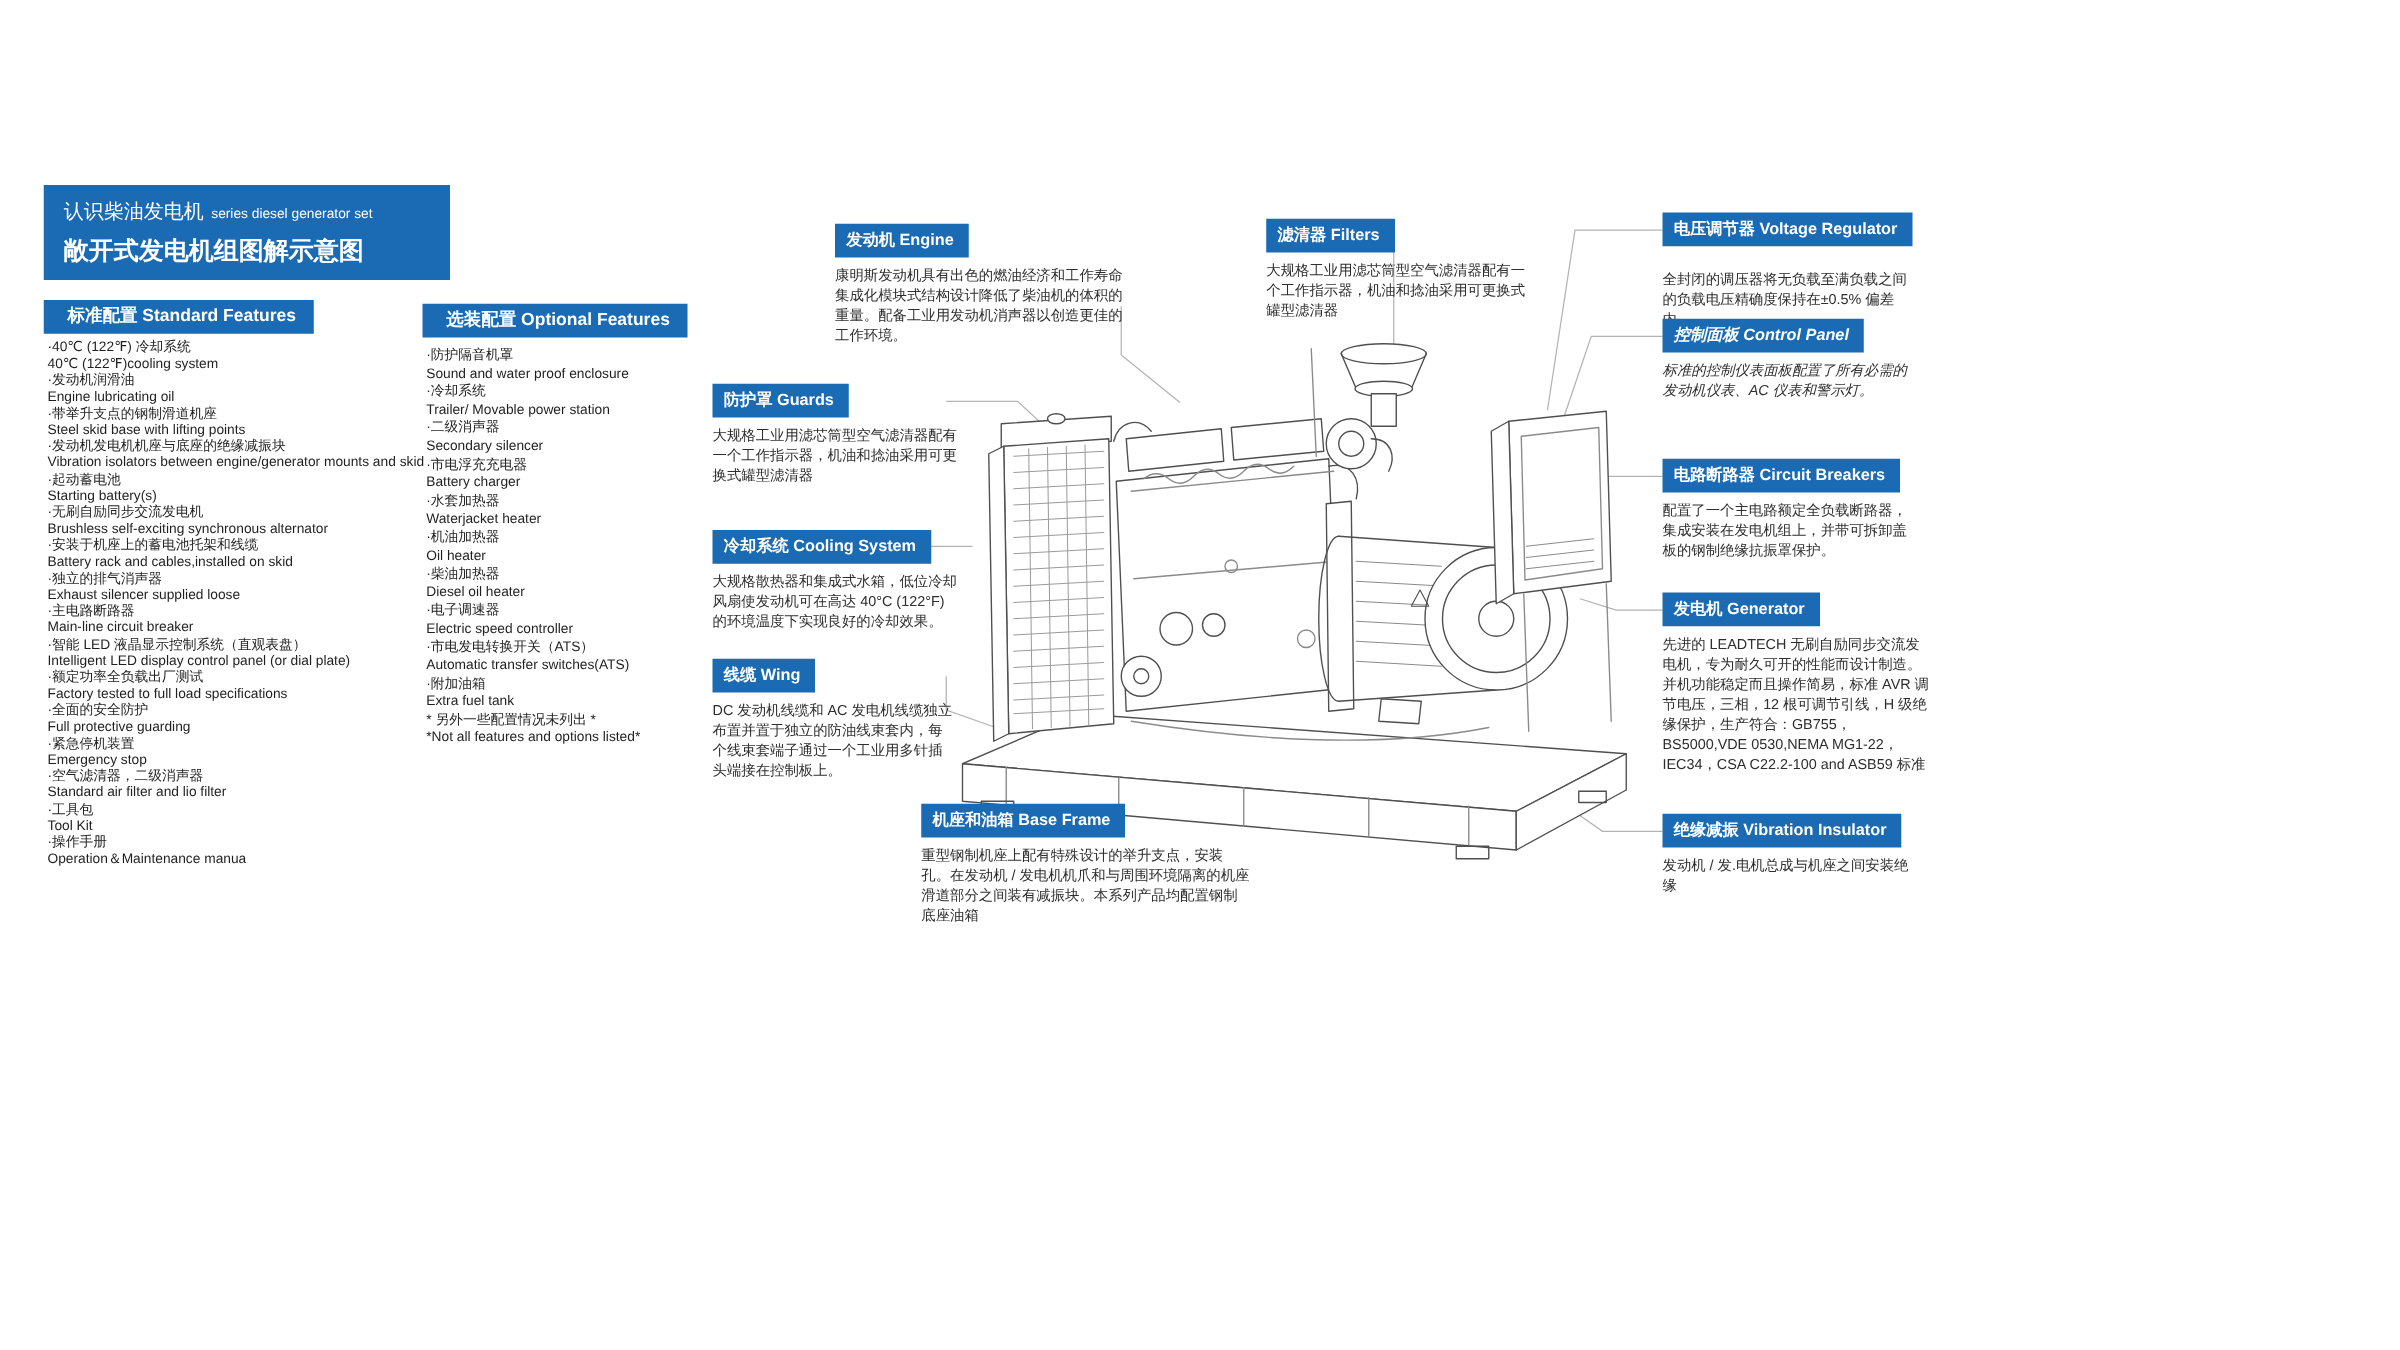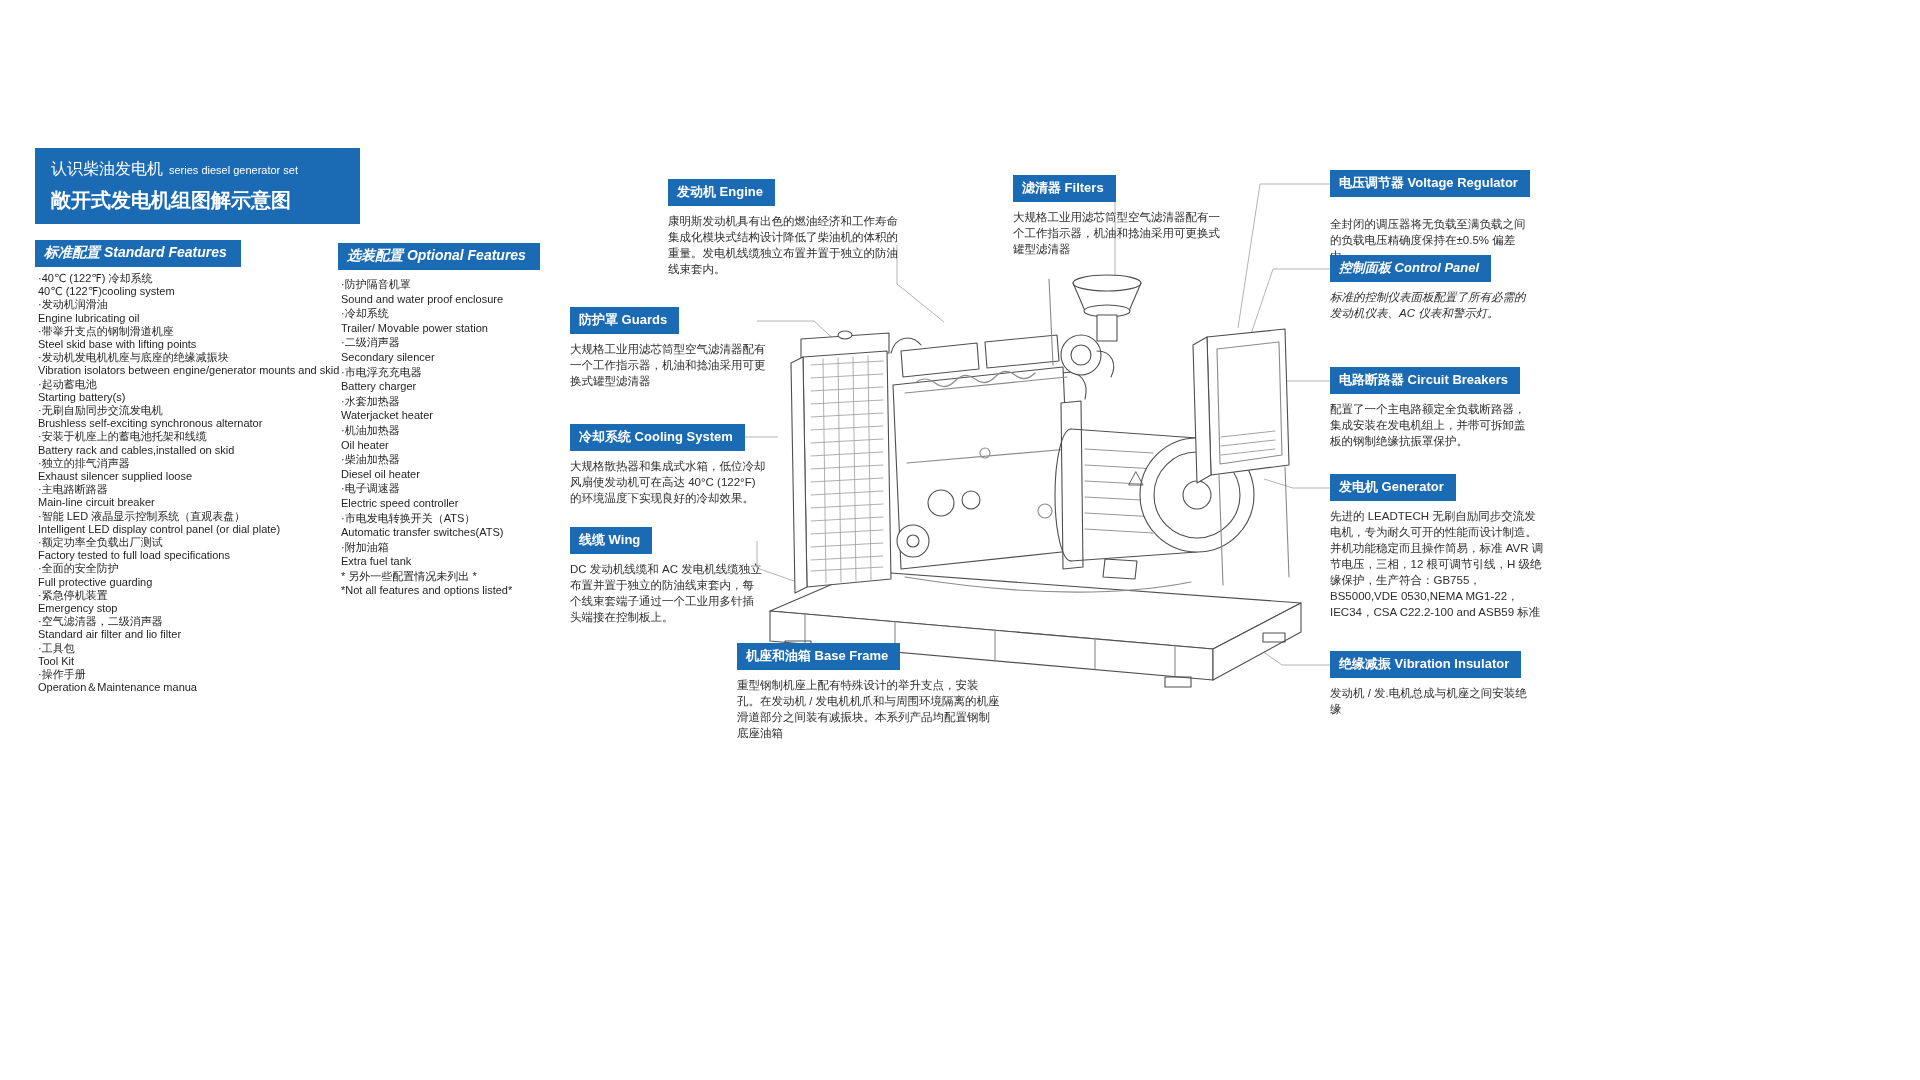--- a/index.html
+++ b/index.html
@@ -12,21 +12,21 @@
   .art { position:absolute; left:0; top:0; z-index:0; pointer-events:none; }
   .hero {
     position:absolute; left:35px; top:148px; width:325px; height:76px;
     background:var(--blue); color:#fff; padding:11px 0 0 16px; z-index:2;
   }
   .hero-cn { font-size:16px; font-weight:400;text-align:center; }
   .hero-en { font-size:11px; font-weight:400; margin-left:6px; }
   .hero-line2 { font-size:20px; font-weight:700; margin-top:7px; }
   .sec-head {
     position:absolute; background:var(--blue); color:#fff; font-weight:700;
-    font-size:14px; padding:4px 14px 5px 9px; white-space:nowrap; z-index:2;font-style:italic;
+    font-size:14px; padding:4px 14px 5px 19px; white-space:nowrap; z-index:2;
   }
   .feature-list { position:absolute; font-size:11px; color:#1f1f1f; z-index:2; }
   .callout { position:absolute; z-index:2; }
   .co-head {
     display:inline-block; background:var(--blue); color:#fff; font-weight:700;
     font-size:13px; padding:4px 12px 5px 9px; white-space:nowrap;
   }
   .co-body { margin-top:7px; font-size:11.5px; line-height:16px; color:#2e2e2e; }
 </style>
 </head>
@@ -173,21 +173,21 @@
       <div class="item">·市电发电转换开关（ATS）</div>
       <div class="item">Automatic transfer switches(ATS)</div>
       <div class="item">·附加油箱</div>
       <div class="item">Extra fuel tank</div>
       <div class="item">* 另外一些配置情况未列出 *</div>
       <div class="item">*Not all features and options listed*</div>
     </div>
 
   <div class="callout" style="left:668px; top:179px;">
     <div class="co-head">发动机 Engine</div>
-    <div class="co-body" style="width:232px;">康明斯发动机具有出色的燃油经济和工作寿命集成化模块式结构设计降低了柴油机的体积的重量。发电机线缆独立布置并置于独立的防油线束套内。</div>
+    <div class="co-body" style="width:232px;">康明斯发动机具有出色的燃油经济和工作寿命集成化模块式结构设计降低了柴油机的体积的重量。配备工业用发动机消声器以创造更佳的工作环境。</div>
   </div>
 
   <div class="callout" style="left:570px; top:307px;">
     <div class="co-head">防护罩 Guards</div>
     <div class="co-body" style="width:198px;">大规格工业用滤芯筒型空气滤清器配有一个工作指示器，机油和捻油采用可更换式罐型滤清器</div>
   </div>
 
   <div class="callout" style="left:570px; top:424px;">
     <div class="co-head">冷却系统 Cooling System</div>
     <div class="co-body" style="width:198px;">大规格散热器和集成式水箱，低位冷却风扇使发动机可在高达 40°C (122°F) 的环境温度下实现良好的冷却效果。</div>

